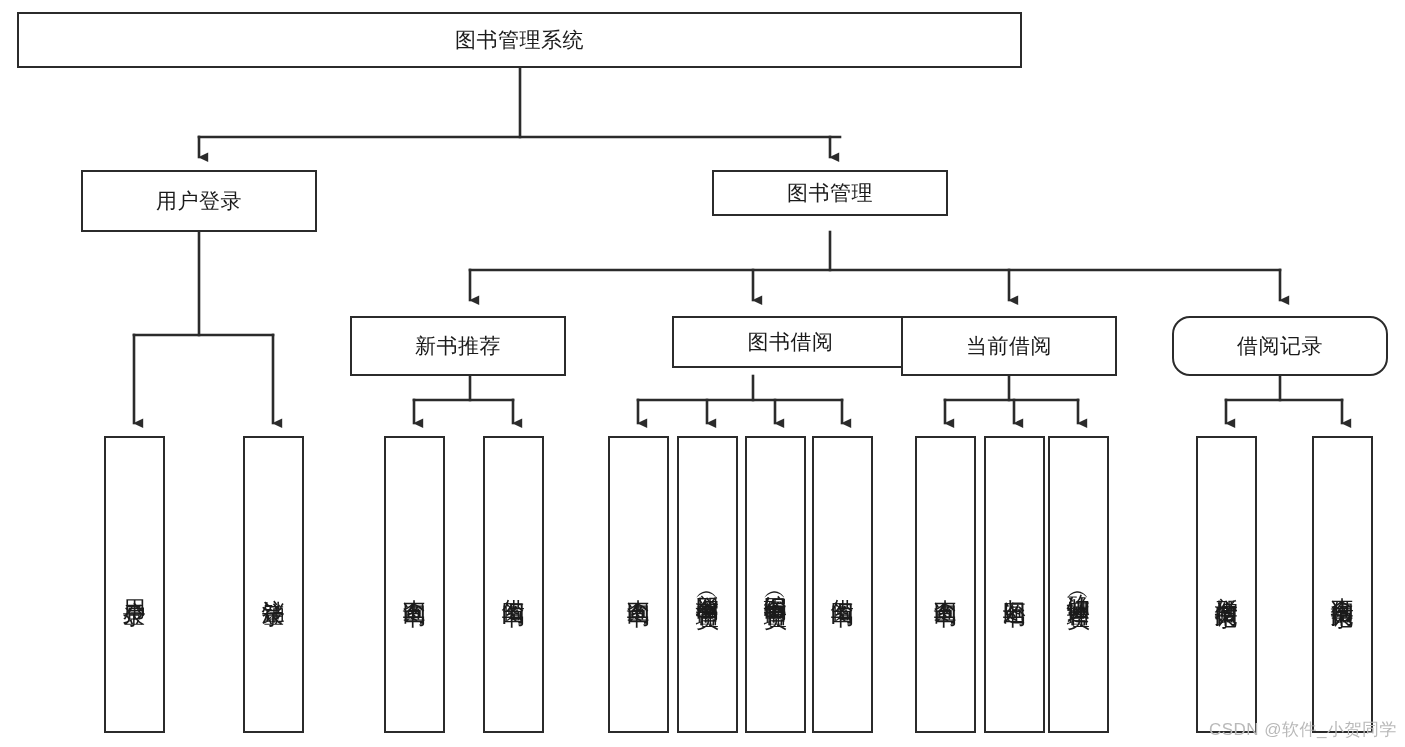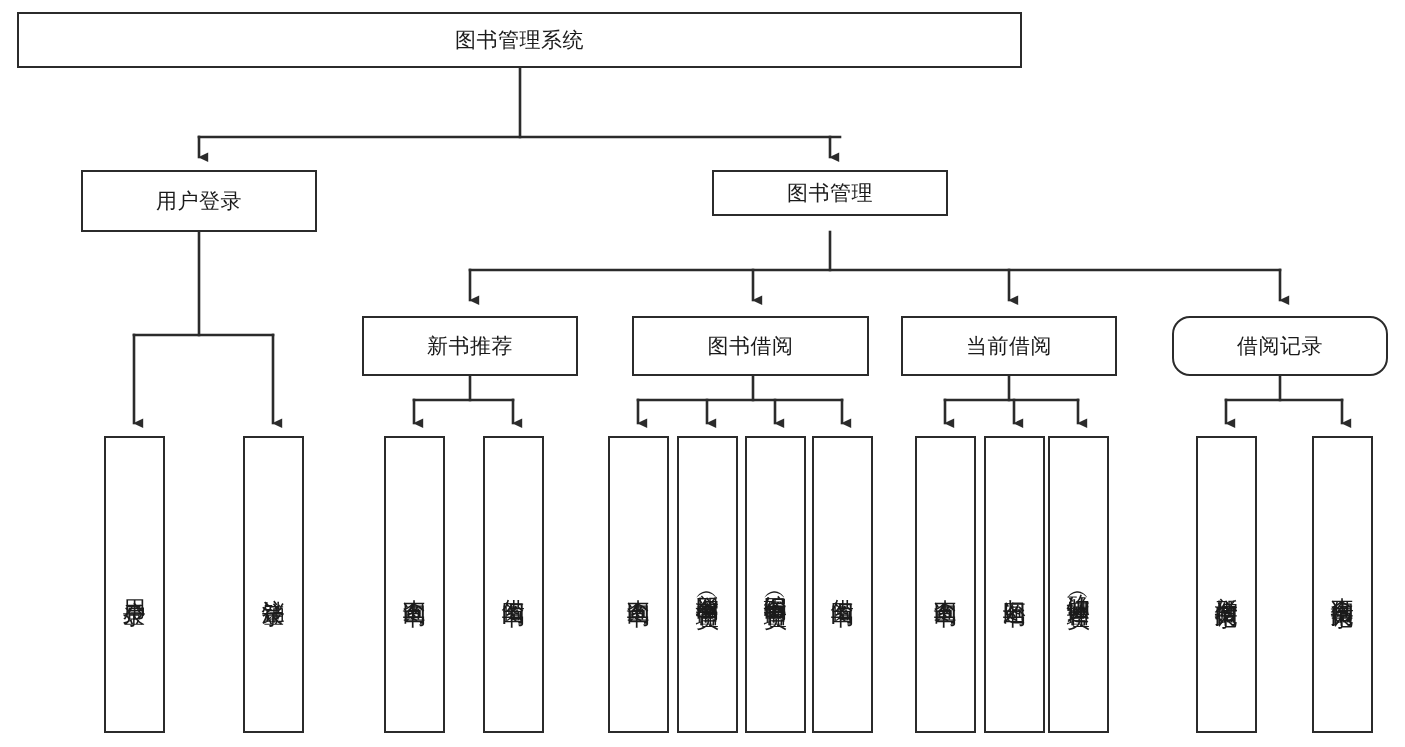--- a/index.html
+++ b/index.html
@@ -130,24 +130,24 @@
     <span class="lbl">图书管理系统</span>
   </div>
 
   <div class="node horiz" style="left:81px; top:170px; width:236px; height:62px;">
     <span class="lbl">用户登录</span>
   </div>
   <div class="node horiz" style="left:712px; top:170px; width:236px; height:46px;">
     <span class="lbl">图书管理</span>
   </div>
 
-  <div class="node horiz" style="left:362px; top:316px; width:216px; height:60px;">
+  <div class="node horiz" style="left:350px; top:316px; width:216px; height:60px;">
     <span class="lbl">新书推荐</span>
   </div>
-  <div class="node horiz" style="left:632px; top:316px; width:237px; height:60px;">
+  <div class="node horiz" style="left:672px; top:316px; width:237px; height:52px;">
     <span class="lbl">图书借阅</span>
   </div>
   <div class="node horiz" style="left:901px; top:316px; width:216px; height:60px;">
     <span class="lbl">当前借阅</span>
   </div>
   <div class="node horiz" style="left:1172px; top:316px; width:216px; height:60px;border-radius:18px;">
     <span class="lbl">借阅记录</span>
   </div>
 
   <div class="node vert" style="left:104px; top:436px; width:61px; height:297px;">
@@ -187,14 +187,15 @@
     <span class="lbl">确认归还（管理员）</span>
   </div>
 
   <div class="node vert" style="left:1196px; top:436px; width:61px; height:297px;">
     <span class="lbl">新增借阅记录</span>
   </div>
   <div class="node vert" style="left:1312px; top:436px; width:61px; height:297px;">
     <span class="lbl">查询借阅记录</span>
   </div>
 
+  <div class="watermark">CSDN @软件_小贺同学</div>
 
 </div>
 
 </body></html>

